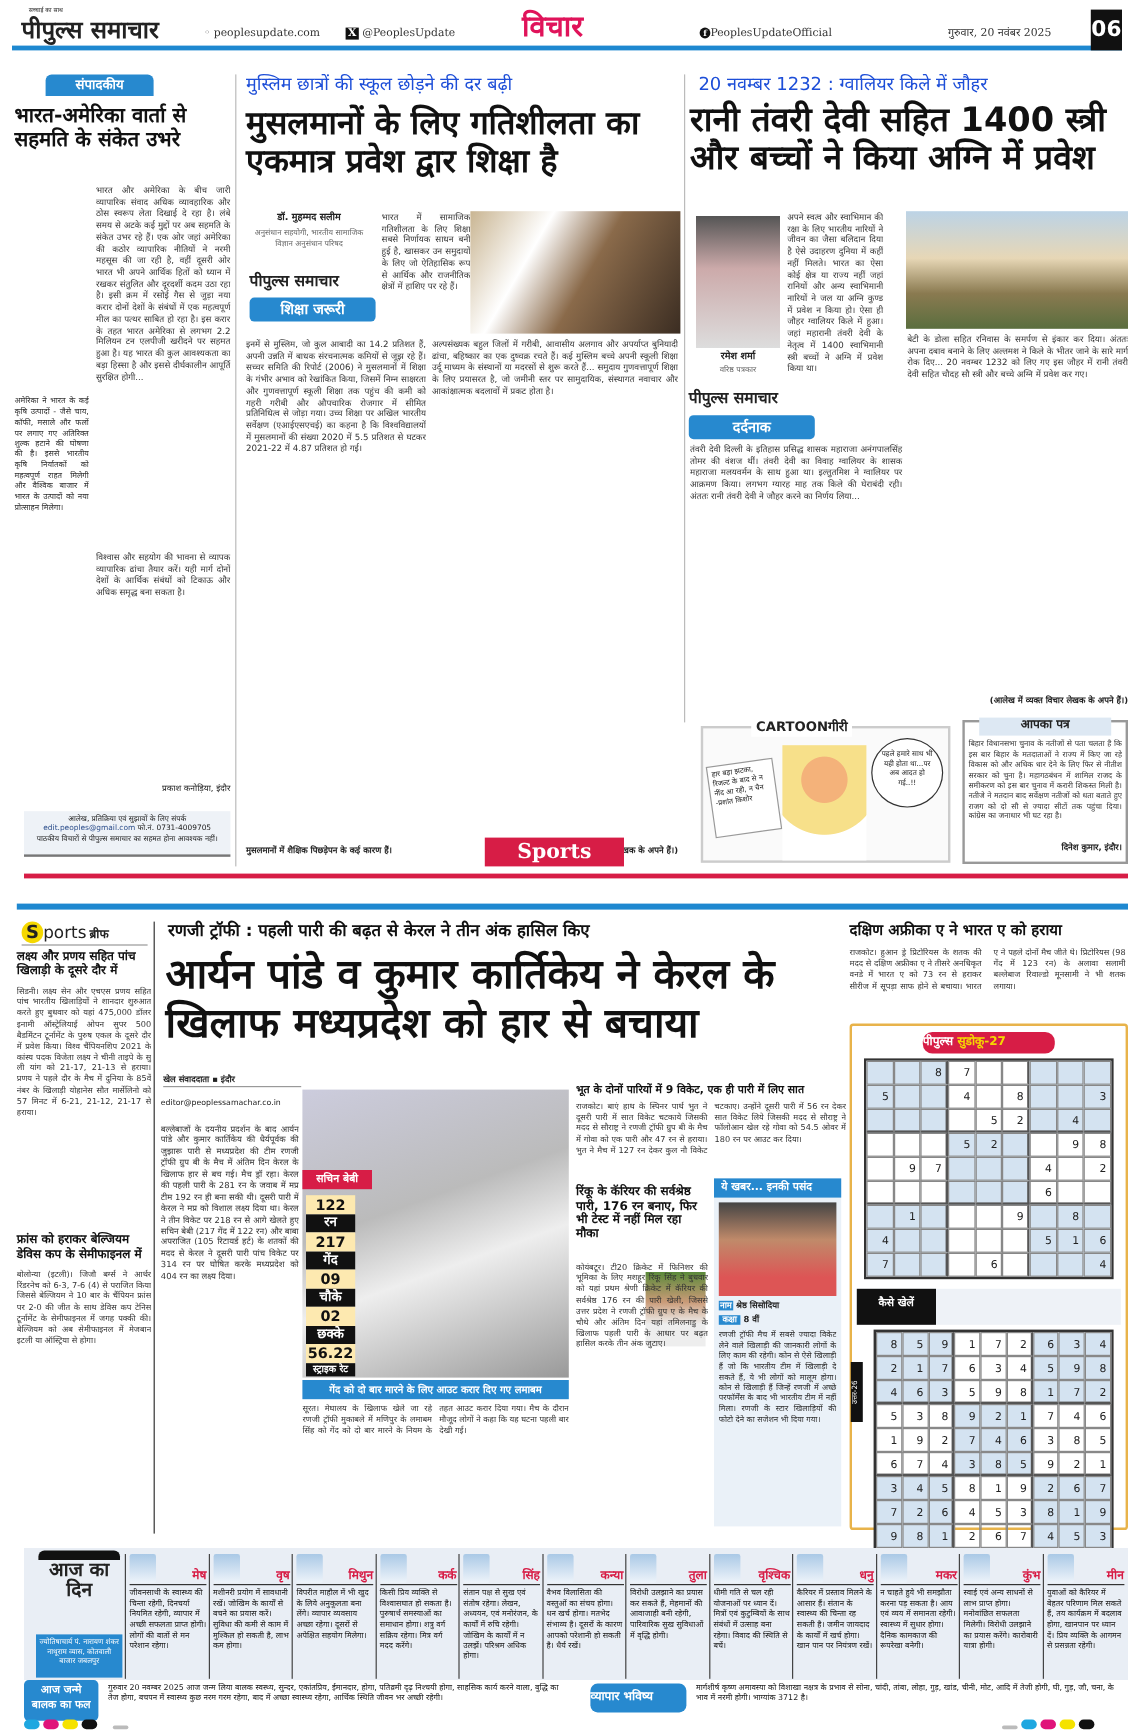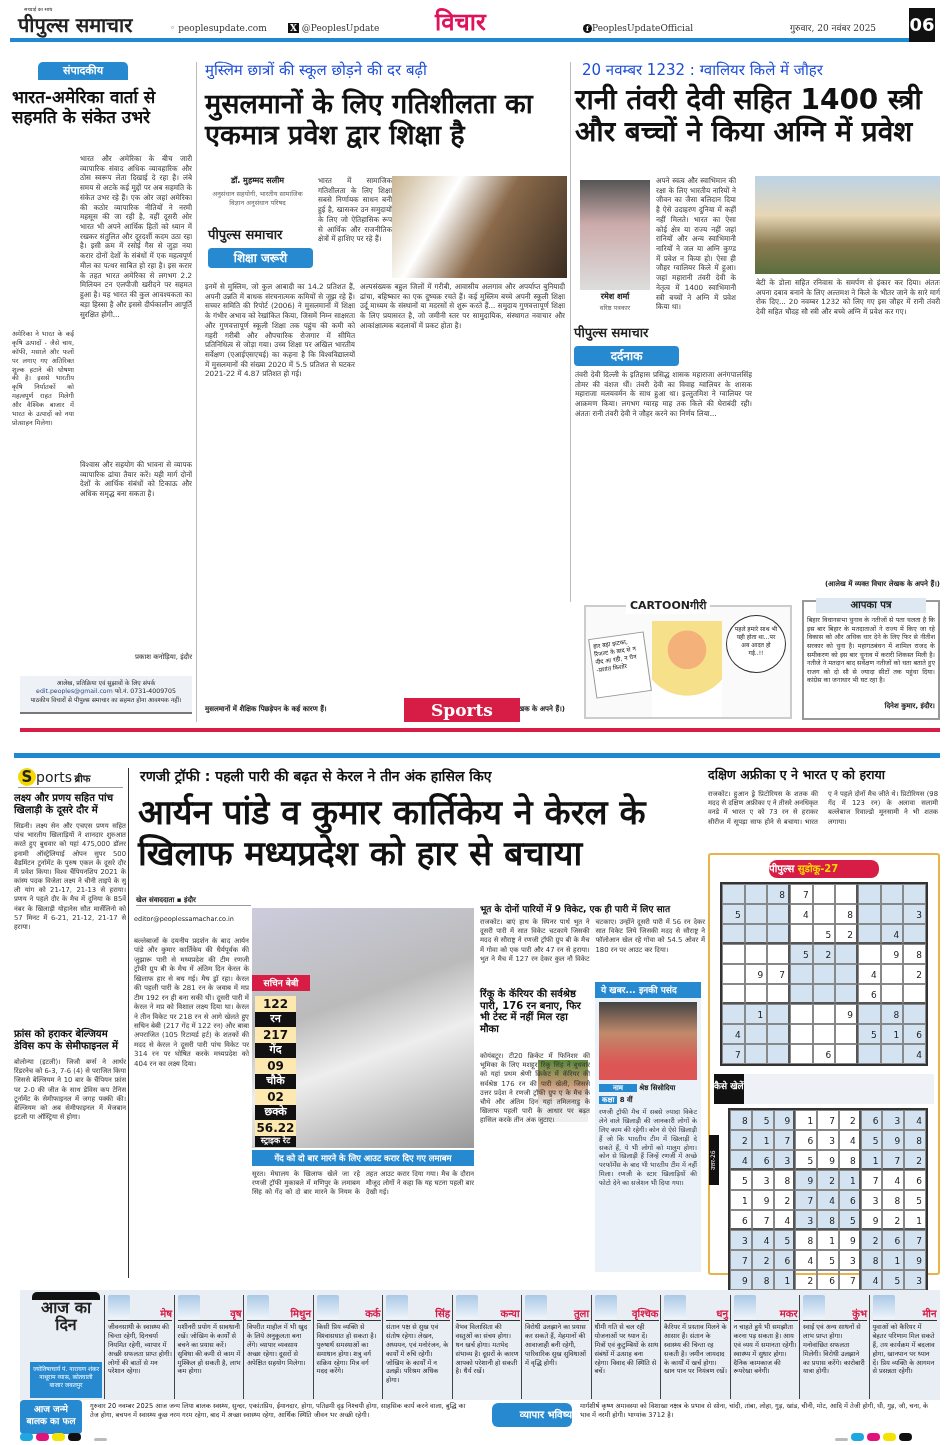--- a/index.html
+++ b/index.html
@@ -135,21 +135,21 @@
 
 <div class="abs headline" style="left:480px;top:904px;width:225px;font-size:9px">भूत के दोनों पारियों में 9 विकेट, एक ही पारी में लिए सात</div>
 <div class="abs col" style="left:480px;top:918px;width:225px;height:70px;font-size:6.8px;column-count:2;column-gap:6px">राजकोट। बाएं हाथ के स्पिनर पार्थ भुत ने दूसरी पारी में सात विकेट चटकाये जिसकी मदद से सौराष्ट्र ने रणजी ट्रॉफी ग्रुप बी के मैच में गोवा को एक पारी और 47 रन से हराया। भुत ने मैच में 127 रन देकर कुल नौ विकेट चटकाए। उन्होंने दूसरी पारी में 56 रन देकर सात विकेट लिये जिसकी मदद से सौराष्ट्र ने फॉलोआन खेल रहे गोवा को 54.5 ओवर में 180 रन पर आउट कर दिया।</div>
 <div class="abs headline" style="left:480px;top:988px;width:110px;font-size:10px">रिंकू के कॅरियर की सर्वश्रेष्ठ पारी, 176 रन बनाए, फिर भी टेस्ट में नहीं मिल रहा मौका</div>
 <div class="abs photo" style="left:538px;top:1060px;width:50px;height:62px;background:linear-gradient(#5a8a3a,#c99a77 40%,#eee 70%)"></div>
 <div class="abs col" style="left:480px;top:1052px;width:110px;height:222px;font-size:6.8px">कोयंबटूर। टी20 क्रिकेट में फिनिशर की भूमिका के लिए मशहूर रिंकू सिंह ने बुधवार को यहां प्रथम श्रेणी क्रिकेट में कॅरियर की सर्वश्रेष्ठ 176 रन की पारी खेली, जिससे उत्तर प्रदेश ने रणजी ट्रॉफी ग्रुप ए के मैच के चौथे और अंतिम दिन यहां तमिलनाडु के खिलाफ पहली पारी के आधार पर बढ़त हासिल करके तीन अंक जुटाए।</div>
 
 <div class="abs" style="left:595px;top:982px;width:106px;height:290px;background:#eaf1f8">
   <div style="background:#2789cf;color:#fff;font-weight:bold;font-size:9px;padding:2px 6px">ये खबर... इनकी पसंद</div>
   <div class="photo" style="margin:4px;height:78px;background:linear-gradient(#444,#c08a6a 40%,#d55 80%)"></div>
-  <div style="margin:2px 4px;font-size:7px;font-weight:bold"><span style="background:#2789cf;color:#fff;padding:0 14px">नाम</span> <span>श्रेष्ठ सिसोदिया</span></div>
+  <div style="margin:2px 4px;font-size:7px;font-weight:bold"><span style="background:#2789cf;color:#fff;padding:0 1px">नाम</span> <span>श्रेष्ठ सिसोदिया</span></div>
   <div style="margin:2px 4px;font-size:7px;font-weight:bold"><span style="background:#2789cf;color:#fff;padding:0 3px">कक्षा</span> <span>8 वीं</span></div>
   <div class="col" style="margin:3px 4px;height:150px;font-size:6.6px">रणजी ट्रॉफी मैच में सबसे ज्यादा विकेट लेने वाले खिलाड़ी की जानकारी लोगों के लिए काम की रहेगी। कोन से ऐसे खिलाड़ी हैं जो कि भारतीय टीम में खिलाड़ी दे सकते हैं, ये भी लोगों को मालूम होगा। कोन से खिलाड़ी हैं जिन्हें रणजी में अच्छे परफॉर्मेंस के बाद भी भारतीय टीम में नहीं मिला। रणजी के स्टार खिलाड़ियों की फोटो देने का सजेशन भी दिया गया।</div>
 </div>
 
 <div class="abs headline" style="left:708px;top:768px;width:235px;font-size:12.5px">दक्षिण अफ्रीका ए ने भारत ए को हराया</div>
 <div class="abs col" style="left:708px;top:790px;width:230px;height:56px;font-size:6.8px;column-count:2;column-gap:10px">राजकोट। हुआन ड्रे प्रिटोरियस के शतक की मदद से दक्षिण अफ्रीका ए ने तीसरे अनधिकृत वनडे में भारत ए को 73 रन से हराकर सीरीज में सूपड़ा साफ होने से बचाया। भारत ए ने पहले दोनों मैच जीते थे। प्रिटोरियस (98 गेंद में 123 रन) के अलावा सलामी बल्लेबाज रिवाल्डो मूनसामी ने भी शतक लगाया।</div>
 
 <div class="abs" style="left:708px;top:853px;width:232px;height:422px;border:2px solid #e8b34a;border-radius:3px">
   <div style="margin:5px auto 4px;width:110px;height:18px;border-radius:8px;background:#d71d46;color:#fff;text-align:left;font-weight:bold;font-size:10px;line-height:18px"><span>पीपुल्स</span> <span style="color:#f5d800">सुडोकू-27</span></div>
   <div class="sudoku" id="sudoku-grid" style="margin:0 10px">
@@ -229,21 +229,21 @@
       <div class="sh"></div>
       <div class="sh" style="border-right: 2px solid rgb(85, 85, 85);"></div>
       <div></div>
       <div>6</div>
       <div style="border-right: 2px solid rgb(85, 85, 85);"></div>
       <div class="sh"></div>
       <div class="sh"></div>
       <div class="sh">4</div>
     </div>
   <div style="display:flex;margin:8px 4px 4px;background:#eef2f7;height:30px">
-    <div style="background:#111;color:#fff;font-weight:bold;font-size:9px;padding:6px 0">कैसे खेलें</div>
+    <div style="background:#111;color:#fff;font-weight:bold;font-size:9px;padding:6px 18px">कैसे खेलें</div>
   </div>
   <div class="abs" style="left:-1px;top:280px;width:10px;height:50px;background:#111;color:#fff;font-size:6px;writing-mode:vertical-rl;transform:rotate(180deg);text-align:center">उत्तर-26</div>
   <div class="sudoku" id="sudoku-answer" style="margin:0 10px 0 18px">
       <div class="sh">8</div>
       <div class="sh">5</div>
       <div class="sh" style="border-right: 2px solid rgb(85, 85, 85);">9</div>
       <div>1</div>
       <div>7</div>
       <div style="border-right: 2px solid rgb(85, 85, 85);">2</div>
       <div class="sh">6</div>
@@ -386,17 +386,17 @@
     </div>
     <div class="abs rashi" style="left: 868.5px;">
       <div class="ri"></div>
       <div class="rn">मीन</div>
       <div>युवाओं को कैरियर में बेहतर परिणाम मिल सकते हैं, तय कार्यक्रम में बदलाव होगा, खानपान पर ध्यान दें। प्रिय व्यक्ति के आगमन से प्रसन्नता रहेगी।</div>
     </div>
   </div>
 
 <div class="abs" style="left:20px;top:1400px;width:62px;height:34px;background:#2789cf;color:#fff;font-weight:bold;font-size:9px;text-align:center;border-radius:4px;padding:3px">आज जन्मे बालक का फल</div>
 <div class="abs" style="left:90px;top:1402px;width:382px;font-size:6.6px">गुरुवार 20 नवम्बर 2025 आज जन्म लिया बालक स्वस्थ्य, सुन्दर, एकांतप्रिय, ईमानदार, होगा, पतिव्रमी दृढ़ निश्चयी होगा, साहसिक कार्य करने वाला, बुद्धि का तेज होगा, बचपन में स्वास्थ्य कुछ नरम गरम रहेगा, बाद में अच्छा स्वास्थ्य रहेगा, आर्थिक स्थिति जीवन भर अच्छी रहेगी।</div>
-<div class="abs" style="left:492px;top:1403px;width:80px;height:24px;background:#2789cf;color:#fff;font-weight:bold;font-size:10px;text-align:right;line-height:24px;border-radius:6px">व्यापार भविष्य</div>
+<div class="abs" style="left:492px;top:1403px;width:80px;height:24px;background:#2789cf;color:#fff;font-weight:bold;font-size:10px;text-align:left;line-height:24px;border-radius:6px">व्यापार भविष्य</div>
 <div class="abs" style="left:580px;top:1402px;width:360px;font-size:6.6px">मार्गशीर्ष कृष्ण अमावस्या को विशाखा नक्षत्र के प्रभाव से सोना, चांदी, तांबा, लोहा, गुड़, खांड, चीनी, मोट, आदि में तेजी होगी, घी, गुड़, जौ, चना, के भाव में नरमी होगी। भाग्यांक 3712 है।</div>
 
 <div class="abs" style="left:20px;top:1433px"><span class="dot" style="background:#1ea7e0"></span><span class="dot" style="background:#e0137a"></span><span class="dot" style="background:#f5e200"></span><span class="dot" style="background:#111"></span><span class="dot" style="background:#bbb;height:3px;margin-left:10px"></span></div>
 <div class="abs" style="left:835px;top:1433px"><span class="dot" style="background:#bbb;height:3px"></span><span class="dot" style="background:#1ea7e0"></span><span class="dot" style="background:#e0137a"></span><span class="dot" style="background:#f5e200"></span><span class="dot" style="background:#111"></span></div>
 
 </body></html>

